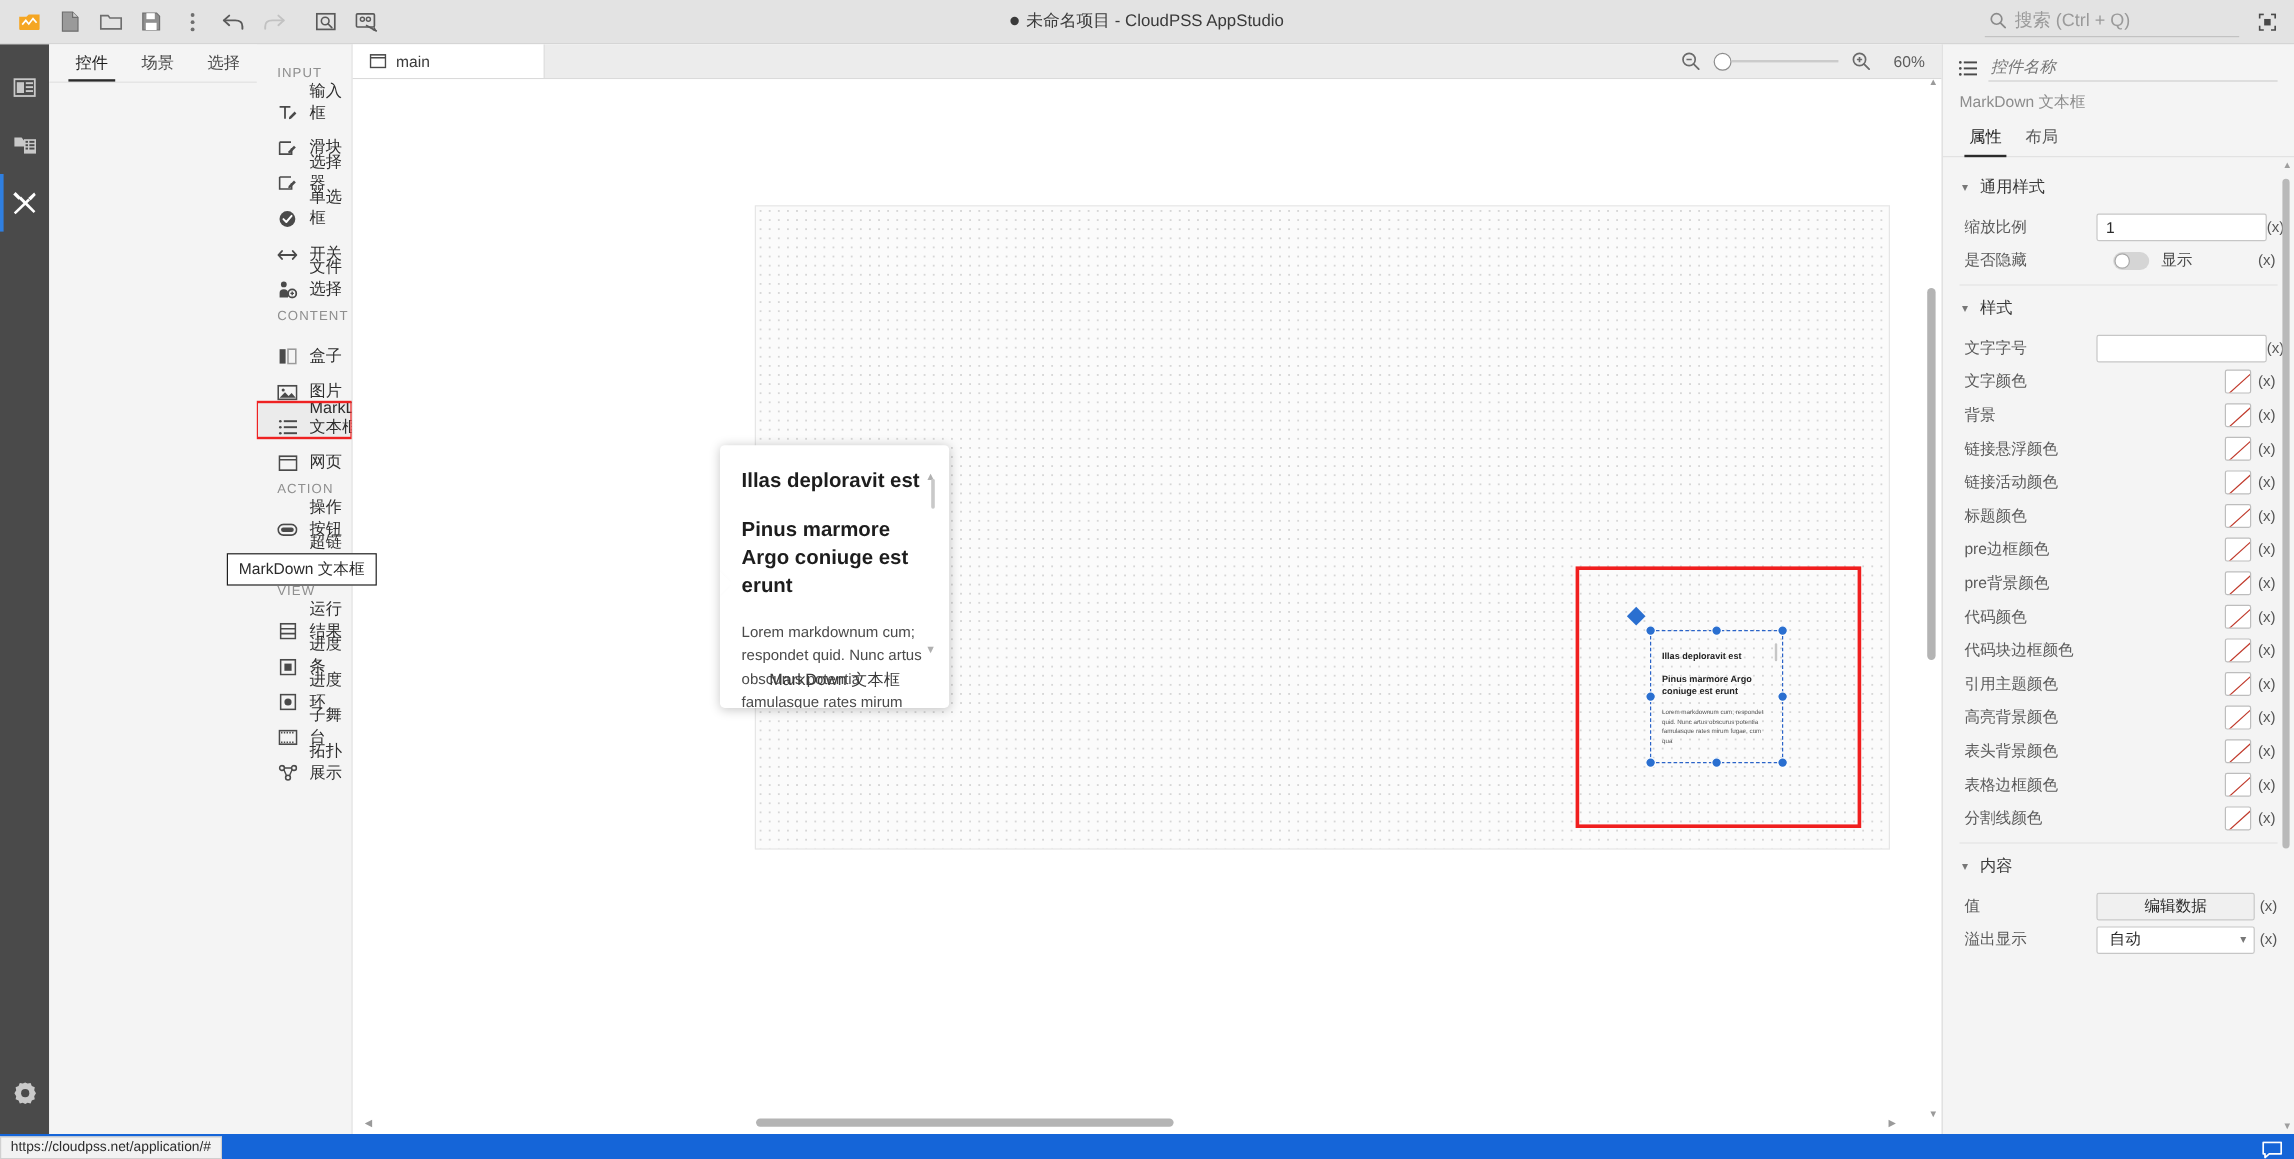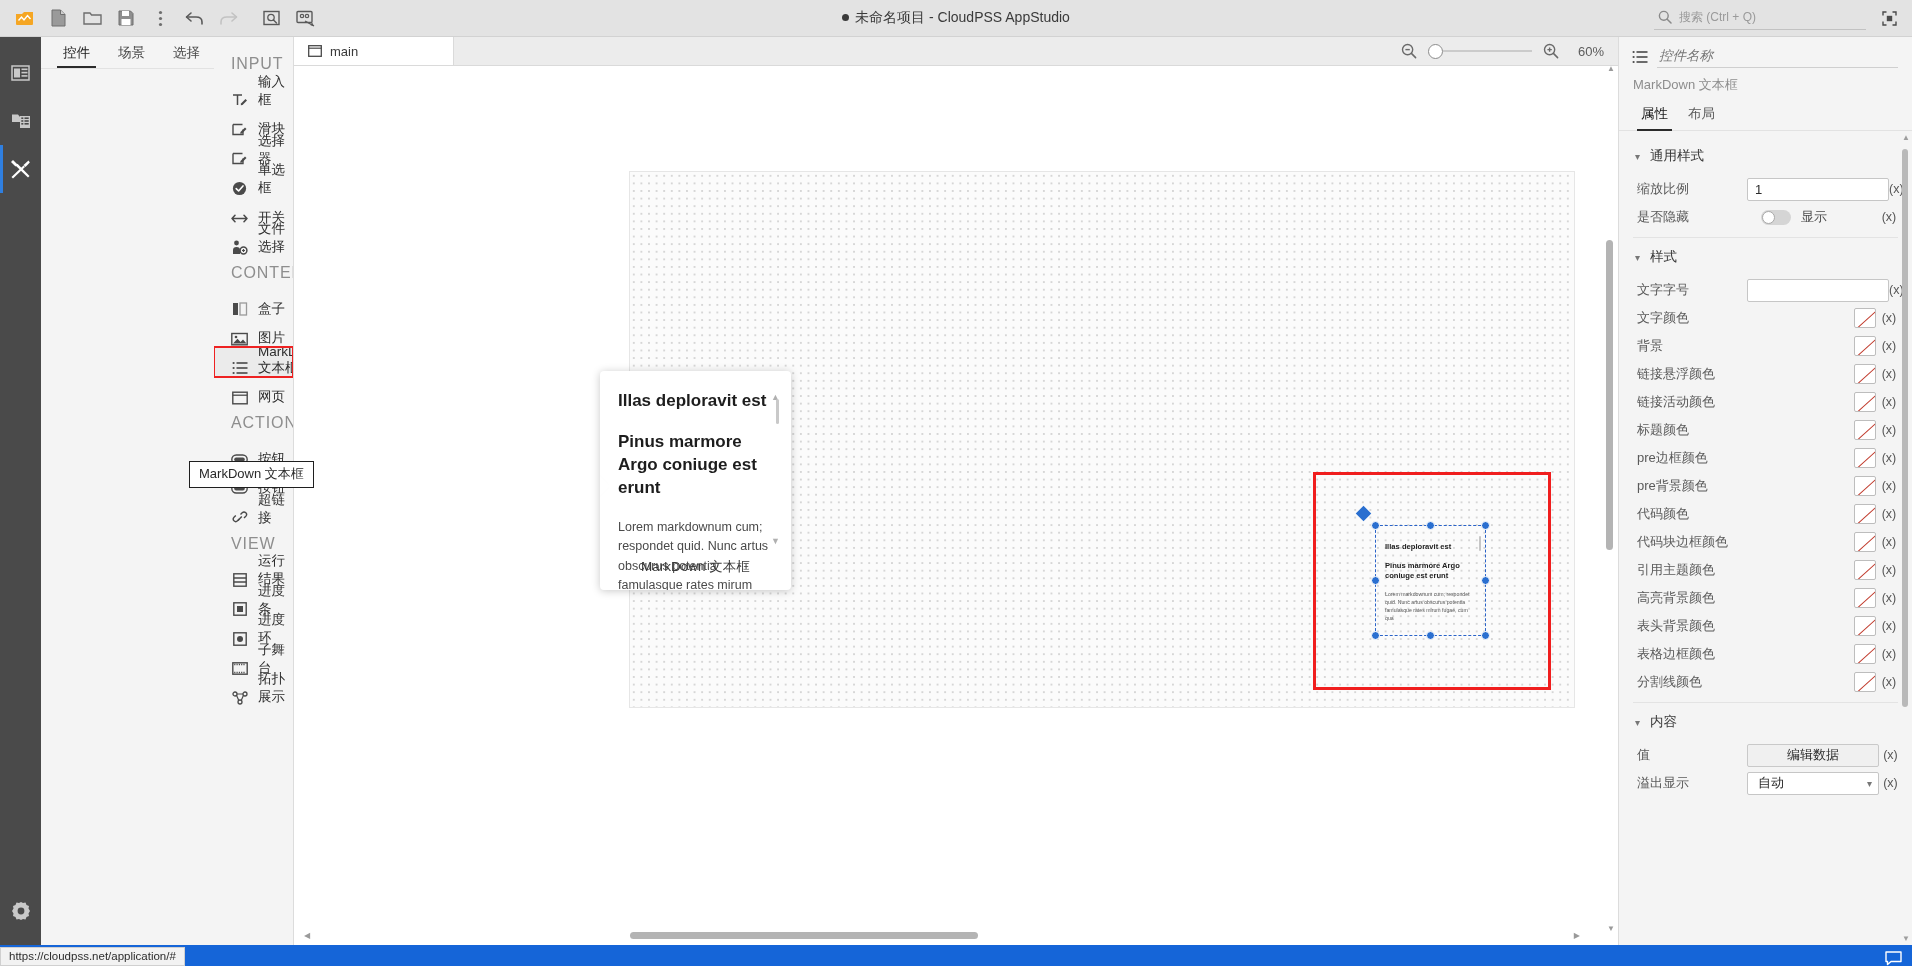--- a/index.html
+++ b/index.html
@@ -42,21 +42,21 @@
     display: inline-block; width: 7px; height: 7px;
     border-radius: 50%; background: #3a3a3a;
     vertical-align: middle; margin-right: 6px; margin-bottom: 2px;
   }
   .tb-right {
     margin-left: auto; display: flex; align-items: center;
     padding-right: 10px; gap: 10px;
   }
   .tb-search {
     display: flex; align-items: center; gap: 7px;
-    font-size: 12px; color: #8a8a8a;
+    font-size: 15px; color: #8a8a8a;
     border-bottom: 1px solid #c2c2c2;
     padding: 2px 4px 3px 4px;
     min-width: 212px;
     cursor: text;
   }
   .tb-search .ph { color: #9a9a9a; }
   .tb-maxbtn { width: 26px; height: 24px; display:flex; align-items:center; justify-content:center; cursor: pointer; }
 
   
   .body {
@@ -102,21 +102,21 @@
     font-size: 13.5px; color: #4a4a4a; cursor: pointer;
     position: relative;
   }
   .pal-tab.active { color: #1a1a1a; }
   .pal-tab.active::after {
     content: ""; position: absolute; left: 8px; right: 8px; bottom: 0;
     height: 2px; background: #2b2b2b;
   }
   .pal-list { flex: 1; overflow: hidden; padding-top: 10px; }
   .pal-group {
-    font-size: 16px; letter-spacing: .9px;
+    font-size: 11px; letter-spacing: .9px;
     color: #8e8e8e; padding: 8px 0 6px 17px;
     font-weight: normal;
   }
   .pal-item {
     height: 29.5px; display: flex; align-items: flex-end;
     gap: 10px; padding-left: 17px; cursor: pointer;
     font-size: 13.5px; color: #2e2e2e;
     position: relative;
   }
   .pal-item.highlighted {
@@ -661,29 +661,20 @@
           <span class="pal-ico">
             <svg width="16" height="14" viewBox="0 0 16 14">
                 <rect x="0.8" y="1.2" width="14.4" height="11.6" fill="none" stroke="#4a4a4a" stroke-width="1.4"></rect>
                 <path d="M0.8 4.2 H15.2" stroke="#4a4a4a" stroke-width="1.3"></path>
               </svg>
           </span>
           <span>网页</span>
         </div>
 
         <div class="pal-group">ACTION</div>
-        <div class="pal-item">
-          <span class="pal-ico">
-            <svg width="17" height="11" viewBox="0 0 17 11">
-                <rect x="0.8" y="1" width="15.4" height="9" rx="4.5" fill="none" stroke="#4a4a4a" stroke-width="1.4"></rect>
-                <rect x="3.2" y="3.6" width="10.6" height="3.8" rx="1.9" fill="#4a4a4a"></rect>
-              </svg>
-          </span>
-          <span>按钮</span>
-        </div>
         <div class="pal-item">
           <span class="pal-ico">
             <svg width="17" height="11" viewBox="0 0 17 11">
                 <rect x="0.8" y="1" width="15.4" height="9" rx="4.5" fill="none" stroke="#4a4a4a" stroke-width="1.4"></rect>
                 <rect x="3.2" y="3.6" width="10.6" height="3.8" rx="1.9" fill="#4a4a4a"></rect>
               </svg>
           </span>
           <span>操作按钮</span>
         </div>
         <div class="pal-item">

